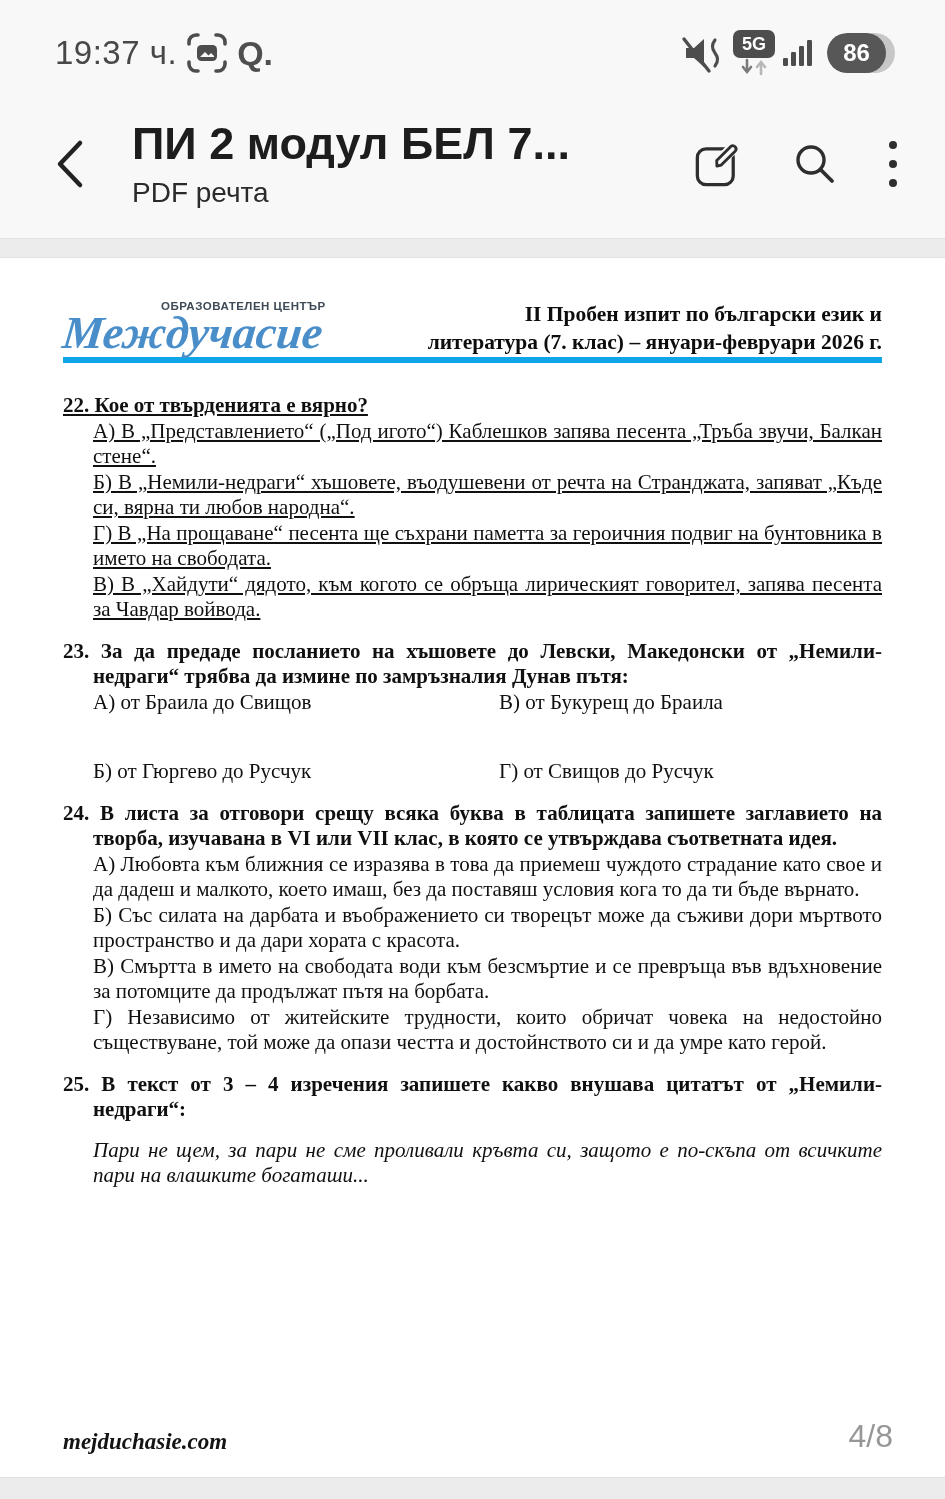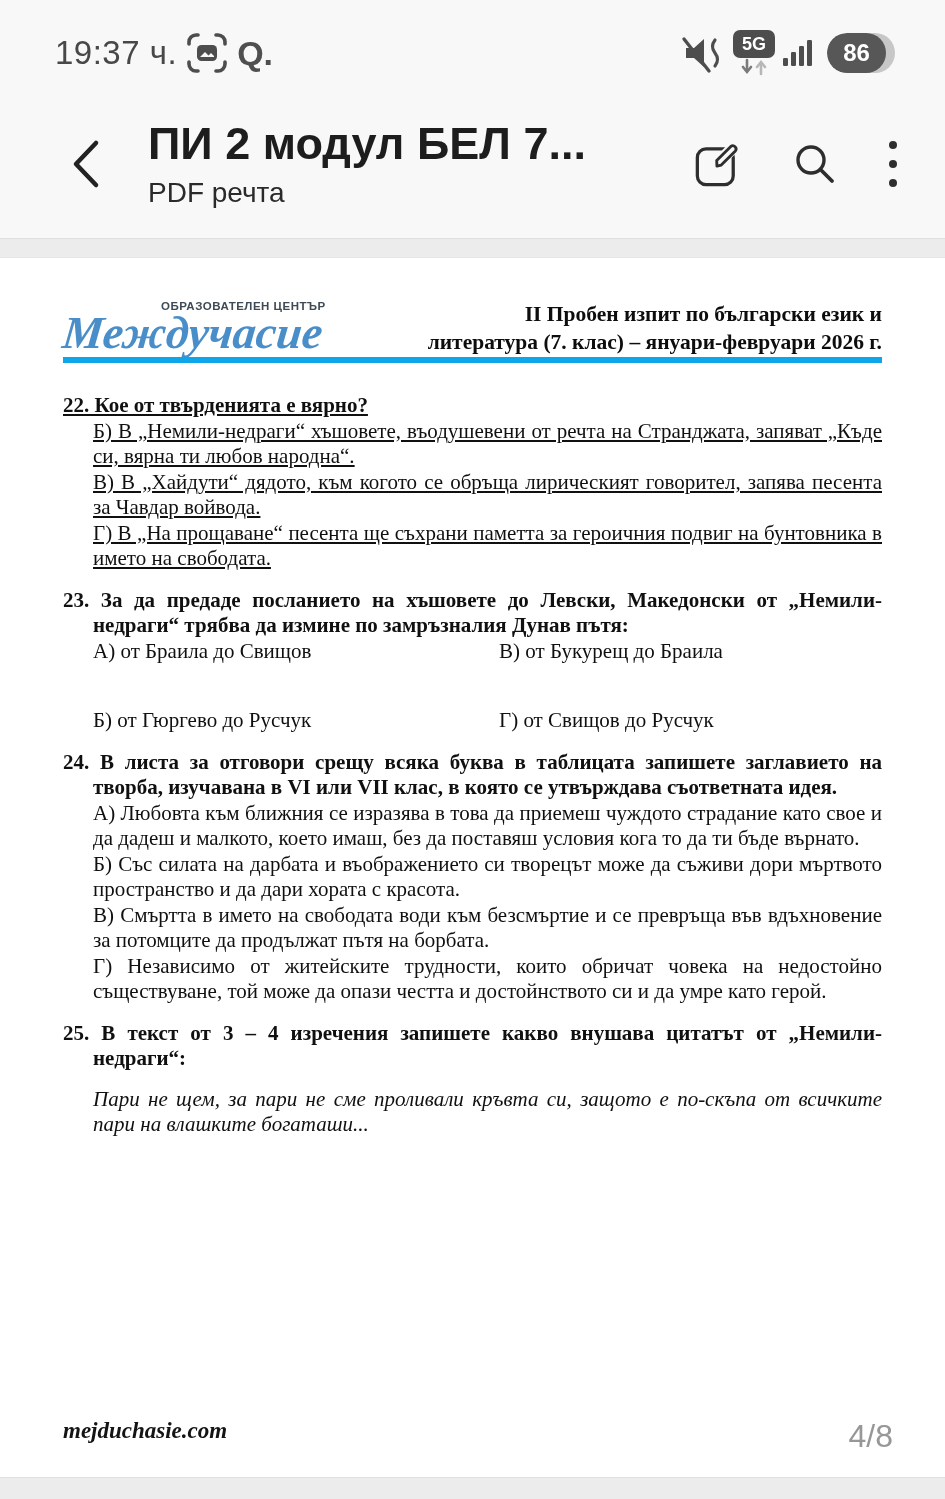--- a/index.html
+++ b/index.html
@@ -19,21 +19,21 @@
                font-size:18px; font-weight:700; display:flex; align-items:center;
                justify-content:center; }
   .battery { width:68px; height:40px; border-radius:21px; background:#c7c7c7;
              position:relative; overflow:hidden; margin-left:4px; }
   .battery-fill { position:absolute; left:0; top:0; bottom:0; width:59px; background:#575757;
                   border-radius:21px; display:flex; align-items:center; justify-content:center; }
   .battery-fill span { color:#fff; font-size:24px; font-weight:700; }
 
   
   .app-header { height:138px; background:#f8f8f8; display:flex; align-items:center;
-                padding:0 46px 10px 62px; }
+                padding:0 46px 10px 46px; }
   .back-btn { width:48px; height:60px; display:flex; align-items:center; }
   .title-block { margin-left:38px; flex:1; min-width:0; }
   .app-title { font-size:45px; font-weight:700; color:#1d1d1d; line-height:1.1;
                white-space:nowrap; overflow:hidden; }
   .app-subtitle { font-size:28px; color:#2a2a2a; margin-top:8px; }
   .header-actions { display:flex; align-items:center; gap:48px; margin-left:10px; }
   .icon-btn { display:flex; align-items:center; justify-content:center; }
 
   .divider-strip { height:20px; background:#ececec; border-top:1px solid #e0e0e0;
                    border-bottom:1px solid #e4e4e4; }
@@ -57,21 +57,21 @@
   .doc-body { margin-top:30px; font-size:21px; line-height:25.5px; }
   .q-block { margin-top:16px; }
   .q-block:first-child { margin-top:0;text-decoration:underline; }
   .q-heading { font-weight:700; padding-left:30px; text-indent:-30px; text-align:justify; }
   .q-option { margin-left:30px; text-align:justify; }
   .q23-grid { margin-left:30px; display:grid; grid-auto-flow:column;
               grid-template-rows:repeat(2, 25.5px); grid-template-columns:362px auto;gap:44px; }
   .quote { margin:15px 0 0 30px; font-style:italic; text-align:justify; }
 
   .doc-footer { position:absolute; left:63px; right:52px; bottom:22px; display:flex;
-                justify-content:space-between; }
+                justify-content:space-between; align-items:flex-end; }
   .site { font-style:italic; font-weight:700; font-size:23px; color:#141414; }
   .page-indicator { font-family:"Liberation Sans",sans-serif; font-size:32px; color:#979797; }
 
   .bottom-strip { height:22px; background:#ececec; border-top:1px solid #e0e0e0; }
 
   svg { display:block; }
 </style>
 </head>
 <body>
 
@@ -176,23 +176,24 @@
     <div class="exam-title">
       <div>II Пробен изпит по български език и</div>
       <div>литература (7. клас) – януари-февруари 2026 г.</div>
     </div>
   </div>
 
   <div class="doc-body">
 
     <div class="q-block">
       <div class="q-heading">22. Кое от твърденията е вярно?</div>
+      <div class="q-option">А) В „Представлението“ („Под игото“) Каблешков запява песента „Тръба звучи, Балкан стене“.</div>
       <div class="q-option">Б) В „Немили-недраги“ хъшовете, въодушевени от речта на Странджата, запяват „Къде си, вярна ти любов народна“.</div>
+      <div class="q-option">Г) В „На прощаване“ песента ще съхрани паметта за героичния подвиг на бунтовника в името на свободата.</div>
       <div class="q-option">В) В „Хайдути“ дядото, към когото се обръща лирическият говорител, запява песента за Чавдар войвода.</div>
-      <div class="q-option">Г) В „На прощаване“ песента ще съхрани паметта за героичния подвиг на бунтовника в името на свободата.</div>
     </div>
 
     <div class="q-block">
       <div class="q-heading">23. За да предаде посланието на хъшовете до Левски, Македонски от „Немили-недраги“ трябва да измине по замръзналия Дунав пътя:</div>
       <div class="q23-grid">
         <div>А) от Браила до Свищов</div>
         <div>Б) от Гюргево до Русчук</div>
         <div>В) от Букурещ до Браила</div>
         <div>Г) от Свищов до Русчук</div>
       </div>

